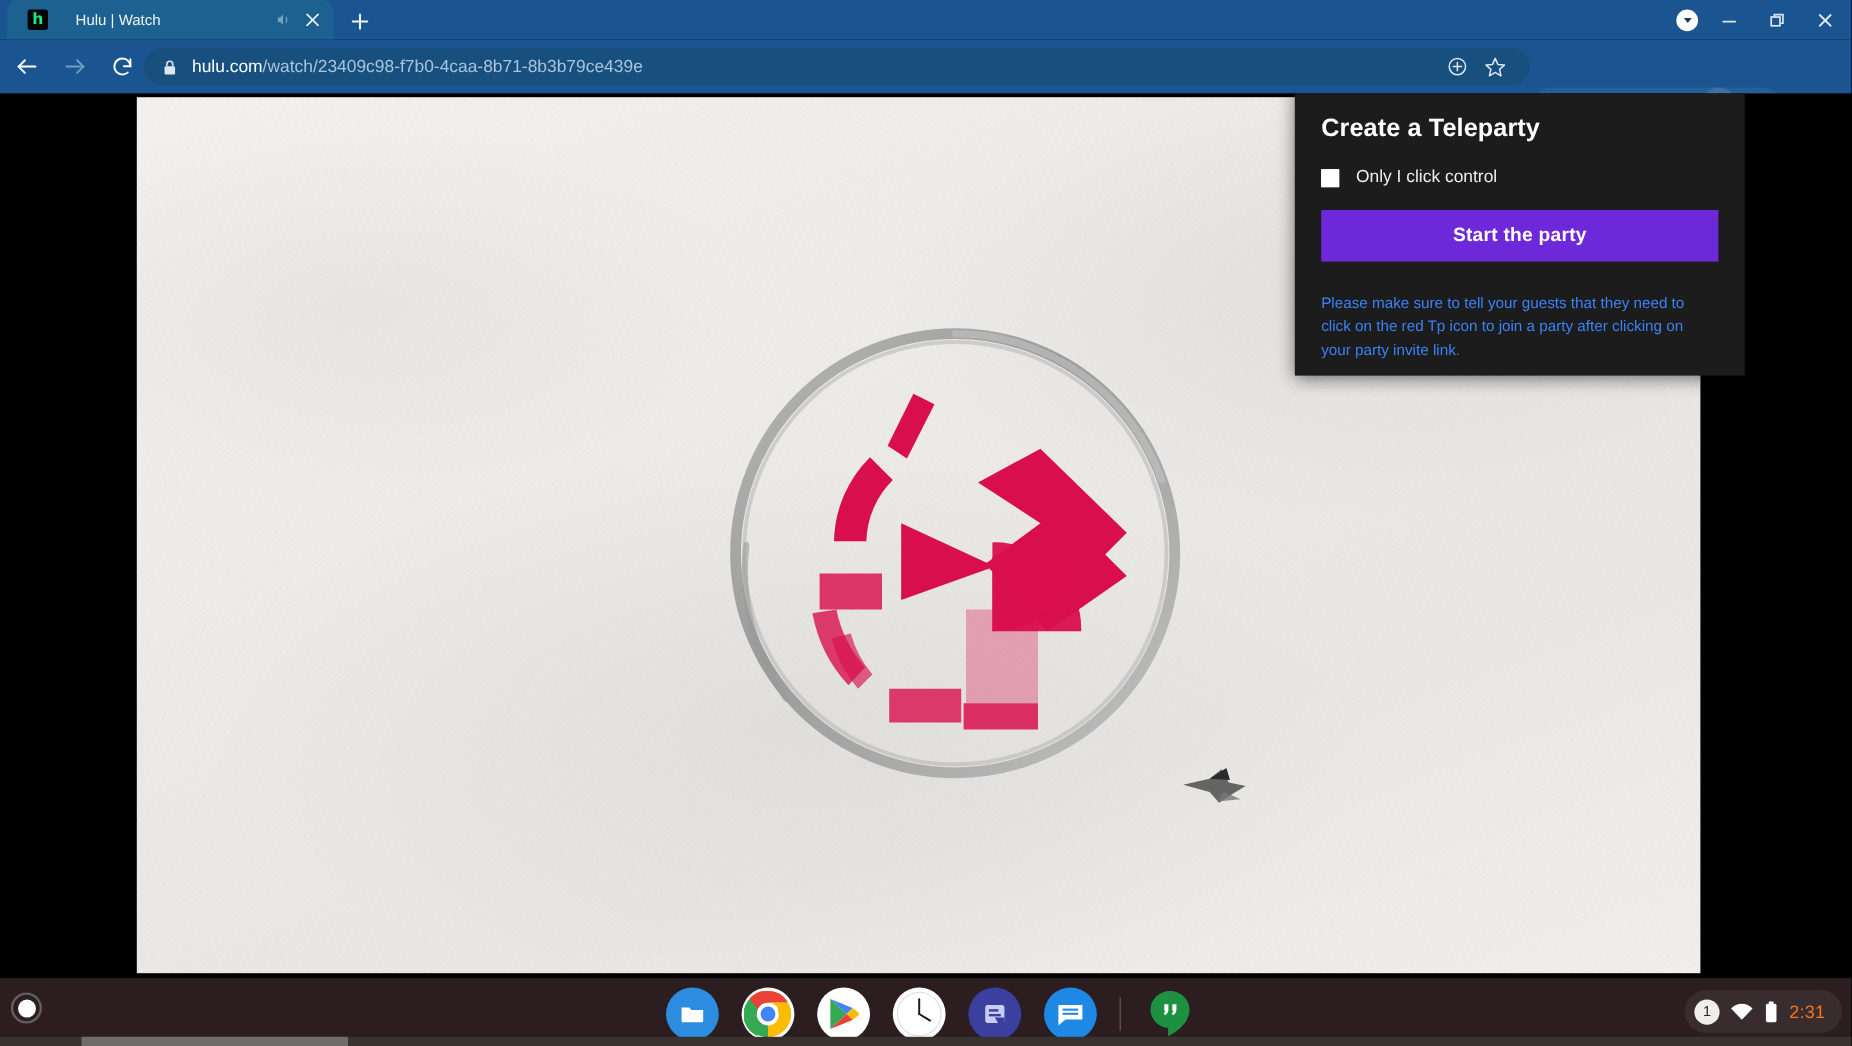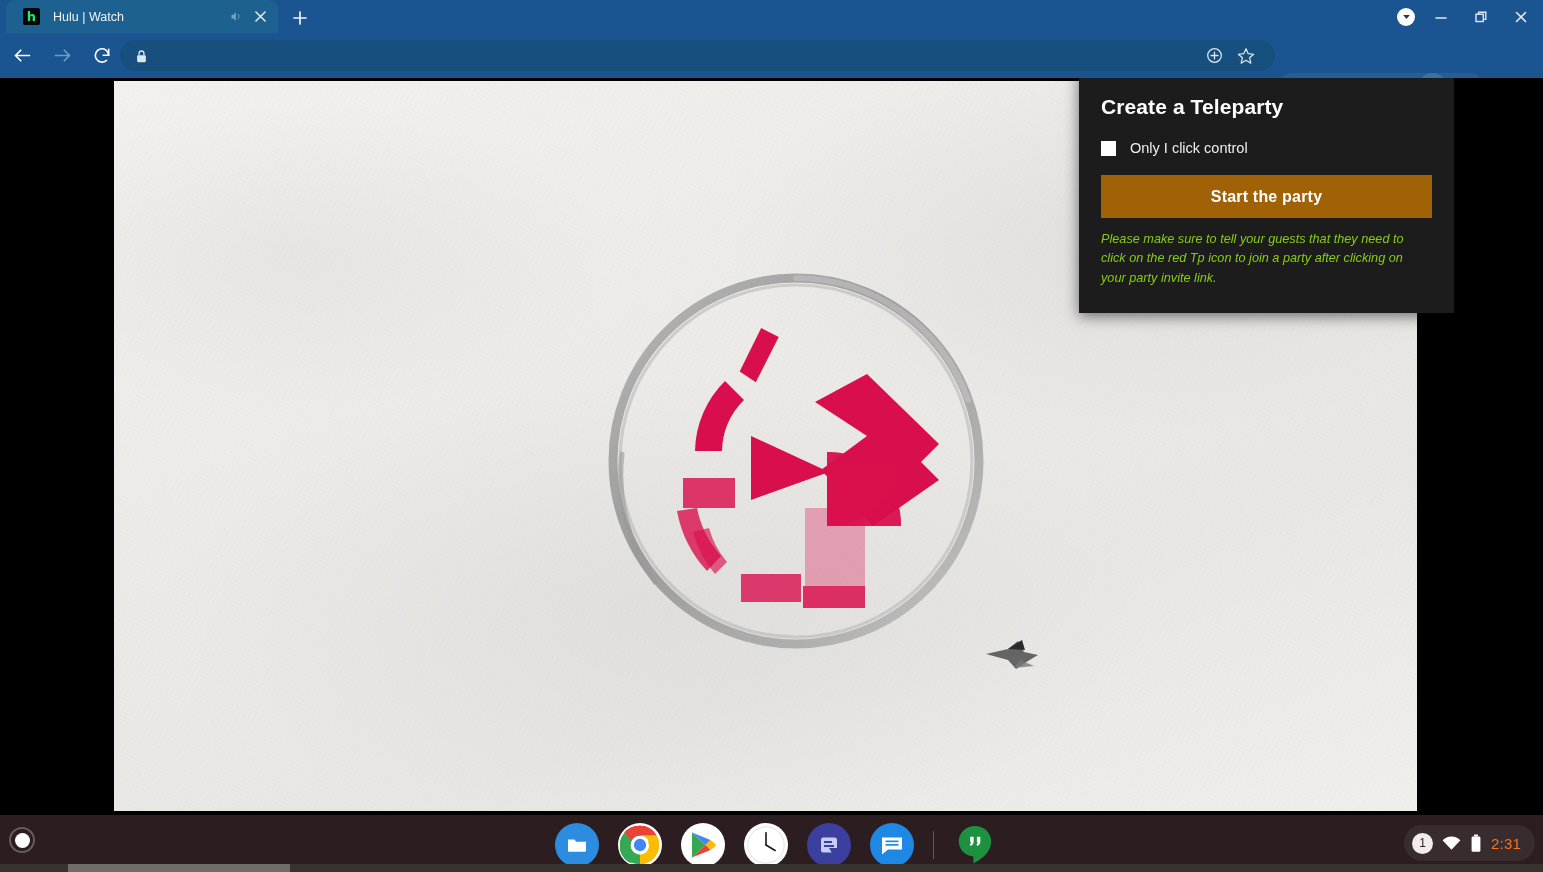--- a/index.html
+++ b/index.html
@@ -58,21 +58,21 @@
   .tab-favicon span {
     color: #1ce783;
     font-size: 13px;
     font-weight: bold;
     font-family: "DejaVu Sans", sans-serif;
     line-height: 1;
   }
   .tab-title {
     color: #f1f4f7;
     font-size: 12.5px;
-    margin-left: 13px;
+    margin-left: 23px;
     white-space: nowrap;
     overflow: hidden;
     flex: 1 1 auto;
   }
   .tab-audio {
     width: 16px; height: 16px;
     flex: 0 0 auto;
     opacity: 0.45;
     display: flex; align-items: center; justify-content: center;
   }
@@ -299,38 +299,37 @@
     flex: 0 0 auto;
   }
   .tp-check-label {
     color: #eeeeee;
     font-size: 14.5px;
     margin-left: 14px;
   }
   .tp-start-btn {
     margin-top: 19px;
     width: 331px; height: 43px;
-    background: #a16207;
+    background: #6d28d9;
     color: #ffffff;
     font-size: 16px;
     font-weight: bold;
     border: none;
     display: flex;
     align-items: center;
     justify-content: center;
     letter-spacing: 0.2px;
     font-family: "Liberation Sans", sans-serif;
   }
   .tp-note {
-    margin-top: 12px;
-    color: #84cc16;
+    margin-top: 26px;
+    color: #3b82f6;
     font-size: 12.7px;
     line-height: 1.53;
     width: 325px;
-    font-style: italic;
   }
 
   
   .shelf {
     position: absolute;
     left: 0; top: 815px;
     width: 1543px; height: 57px;
     background: #2b1d20;
   }
   .launcher {
@@ -494,20 +493,21 @@
         </svg>
       </div>
 
       <div class="omnibox">
         <span class="omnibox-lock">
           <svg width="13" height="14" viewBox="0 0 14 16" fill="#dde7ef">
             <rect x="2" y="7" width="10" height="8" rx="1.3"></rect>
             <path d="M4.2 7V5.1a2.8 2.8 0 0 1 5.6 0V7" stroke="#dde7ef" stroke-width="1.5" fill="none"></path>
           </svg>
         </span>
+        <span class="omnibox-url"><b>hulu.com</b><span>/watch/23409c98-f7b0-4caa-8b71-8b3b79ce439e</span></span>
       </div>
 
       <div class="omni-right">
         <div class="omni-icon">
           <svg width="19" height="19" viewBox="0 0 24 24" stroke="#dce7f0" stroke-width="1.6" fill="none" stroke-linecap="round">
             <circle cx="12" cy="12" r="8.6"></circle>
               <line x1="12" y1="7.6" x2="12" y2="16.4"></line>
               <line x1="7.6" y1="12" x2="16.4" y2="12"></line>
           </svg>
         </div>

